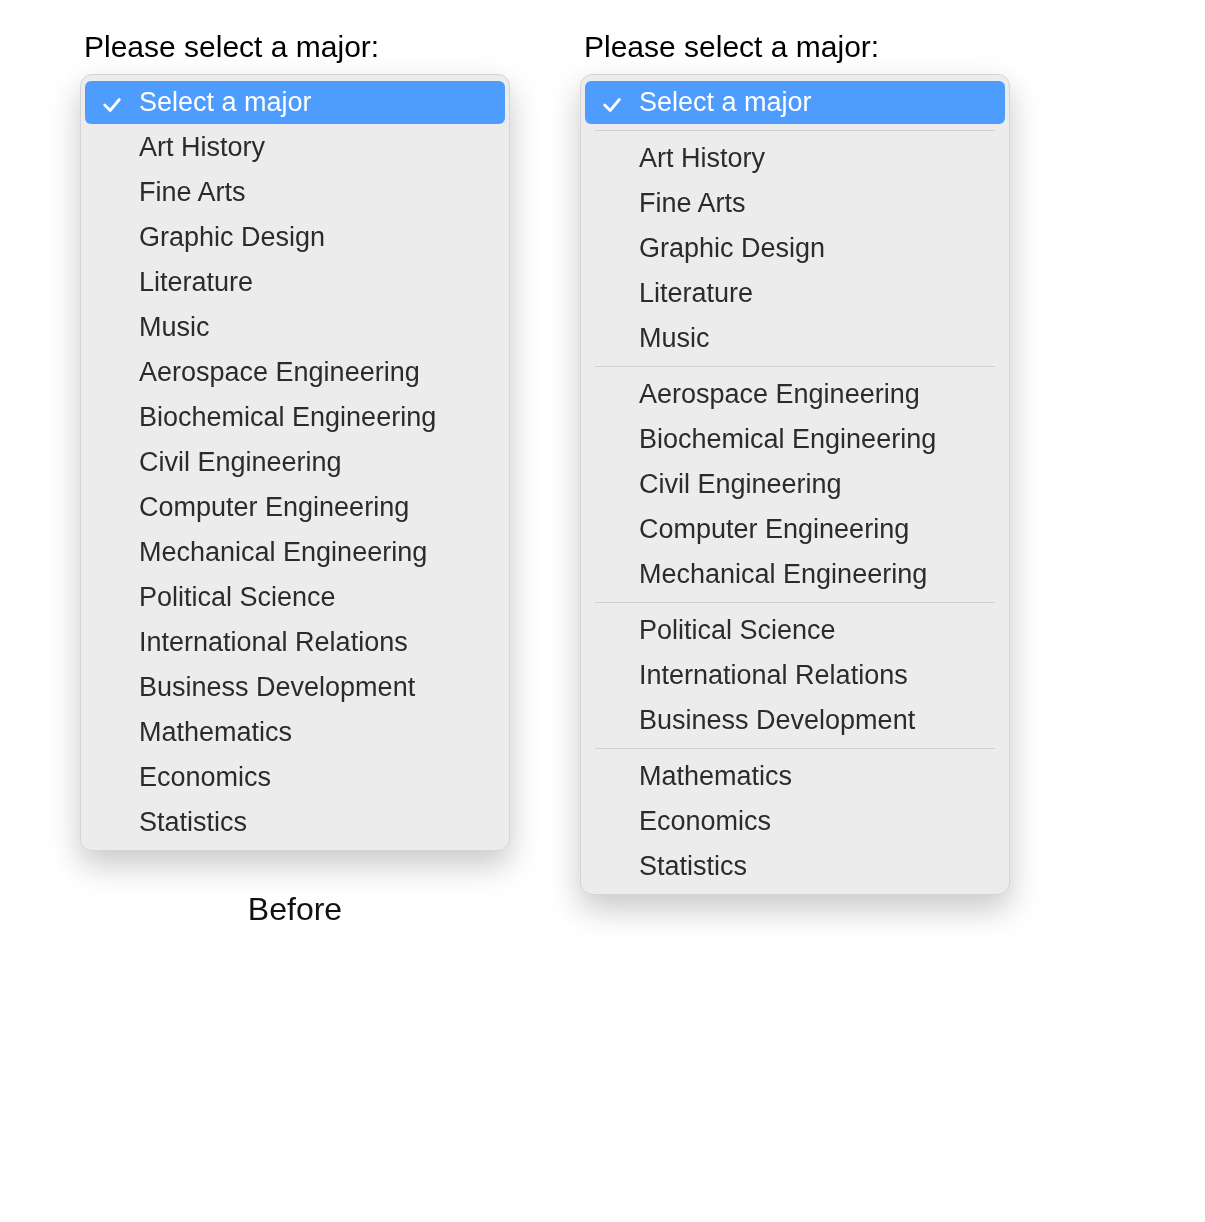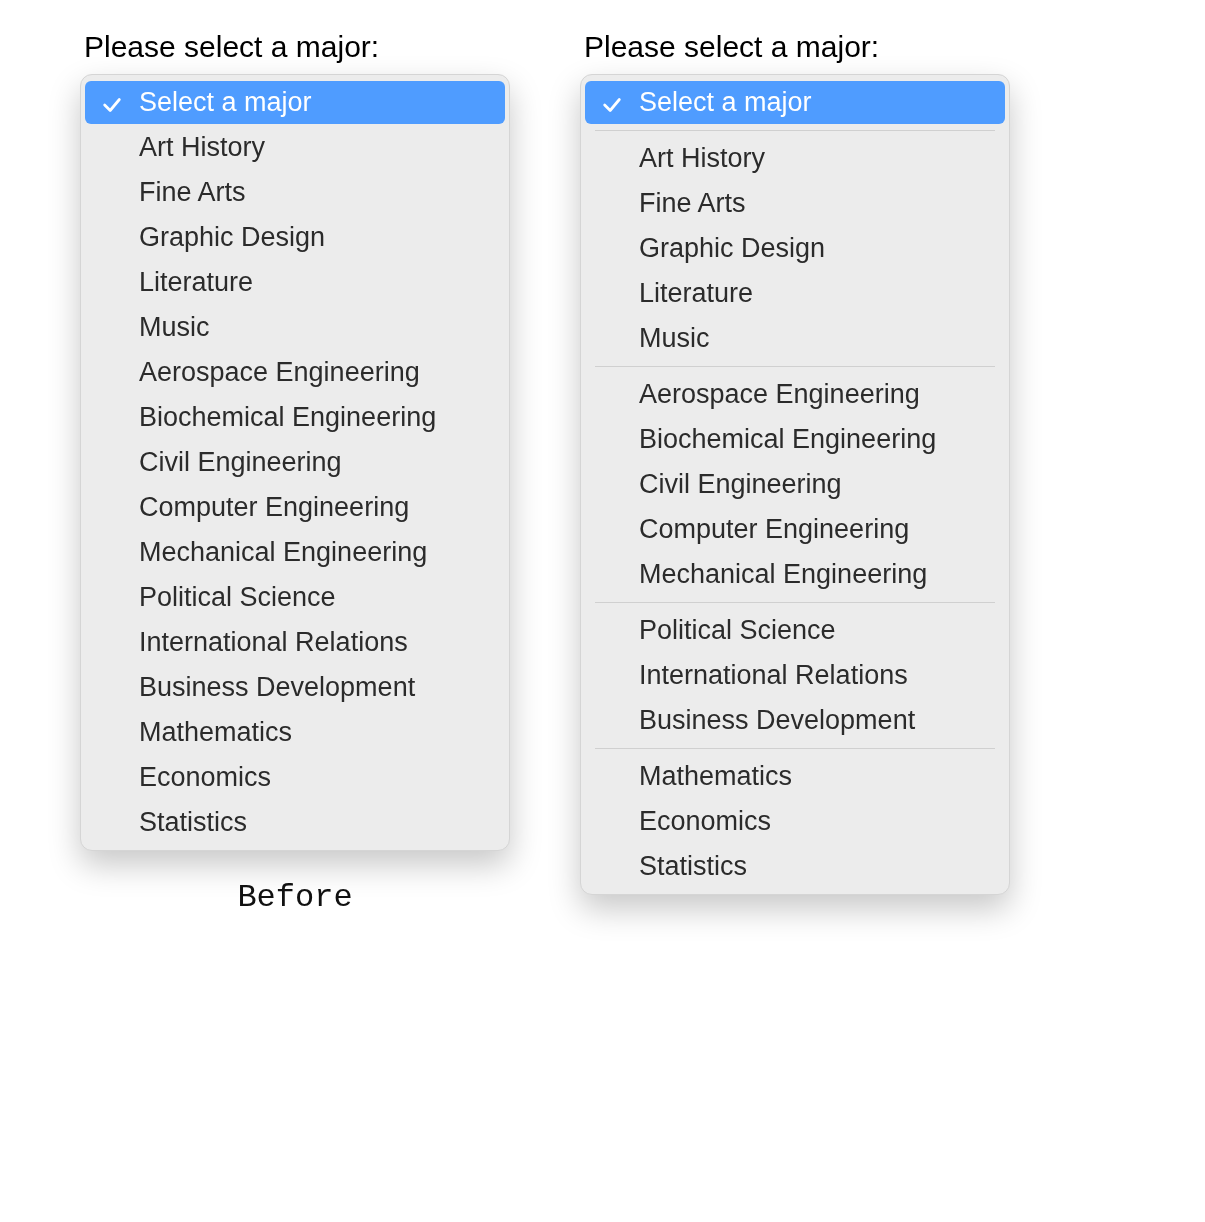--- a/index.html
+++ b/index.html
@@ -66,24 +66,24 @@
   }
   .sep{
     height:1px;
     background:var(--muted-line);
     margin:6px 10px;
   }
   .caption{
     width:430px;
     text-align:center;
     font-size:32px;
-    font-family: Liberation Mono, monospace;
+    font-family: Liberation Sans, sans-serif;
     font-weight:400;
     color:#111;
-    margin-top:28px;
+    margin-top:40px;
   }
   
   .col-left .dropdown{min-width:430px}
   .col-right .dropdown{min-width:430px}
 </style>
 </head>
 <body>
 
 <div class="stage">
   <div class="col col-left">

